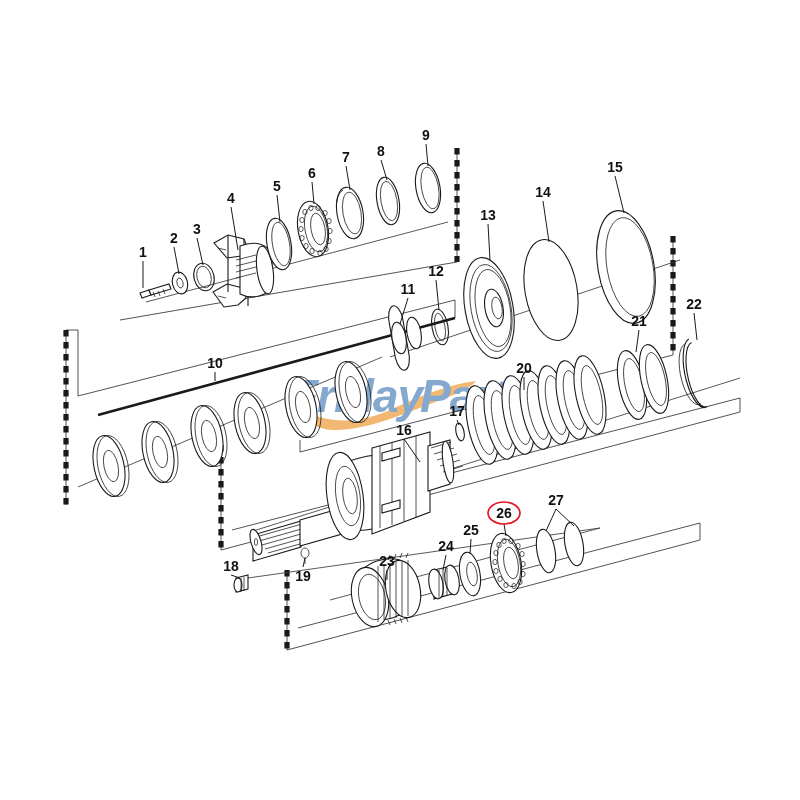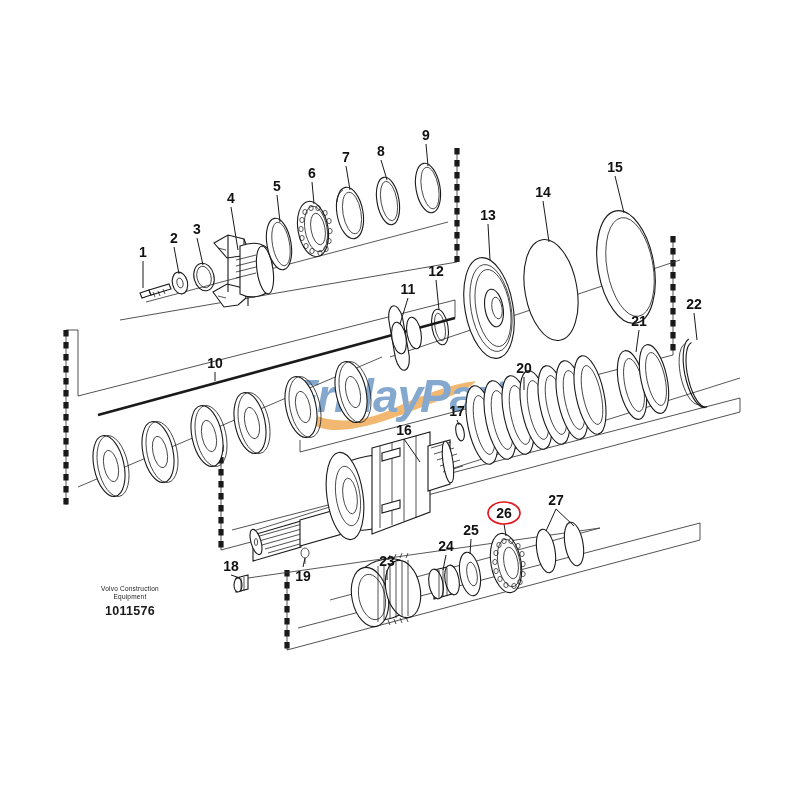--- a/index.html
+++ b/index.html
@@ -449,19 +449,14 @@
       <text class="num" x="694" y="309">22</text>
       <text class="num" x="387" y="566">23</text>
       <text class="num" x="446" y="551">24</text>
       <text class="num" x="471" y="535">25</text>
       <text class="num" x="504" y="518">26</text>
       <text class="num" x="556" y="505">27</text>
     </g>
 
   </svg>
 
-  <div class="credit">
-    <div class="c1">Volvo Construction</div>
-    <div class="c1">Equipment</div>
-    <div class="c2">1011576</div>
-  </div>
 
 </div>
 
 </body></html>

